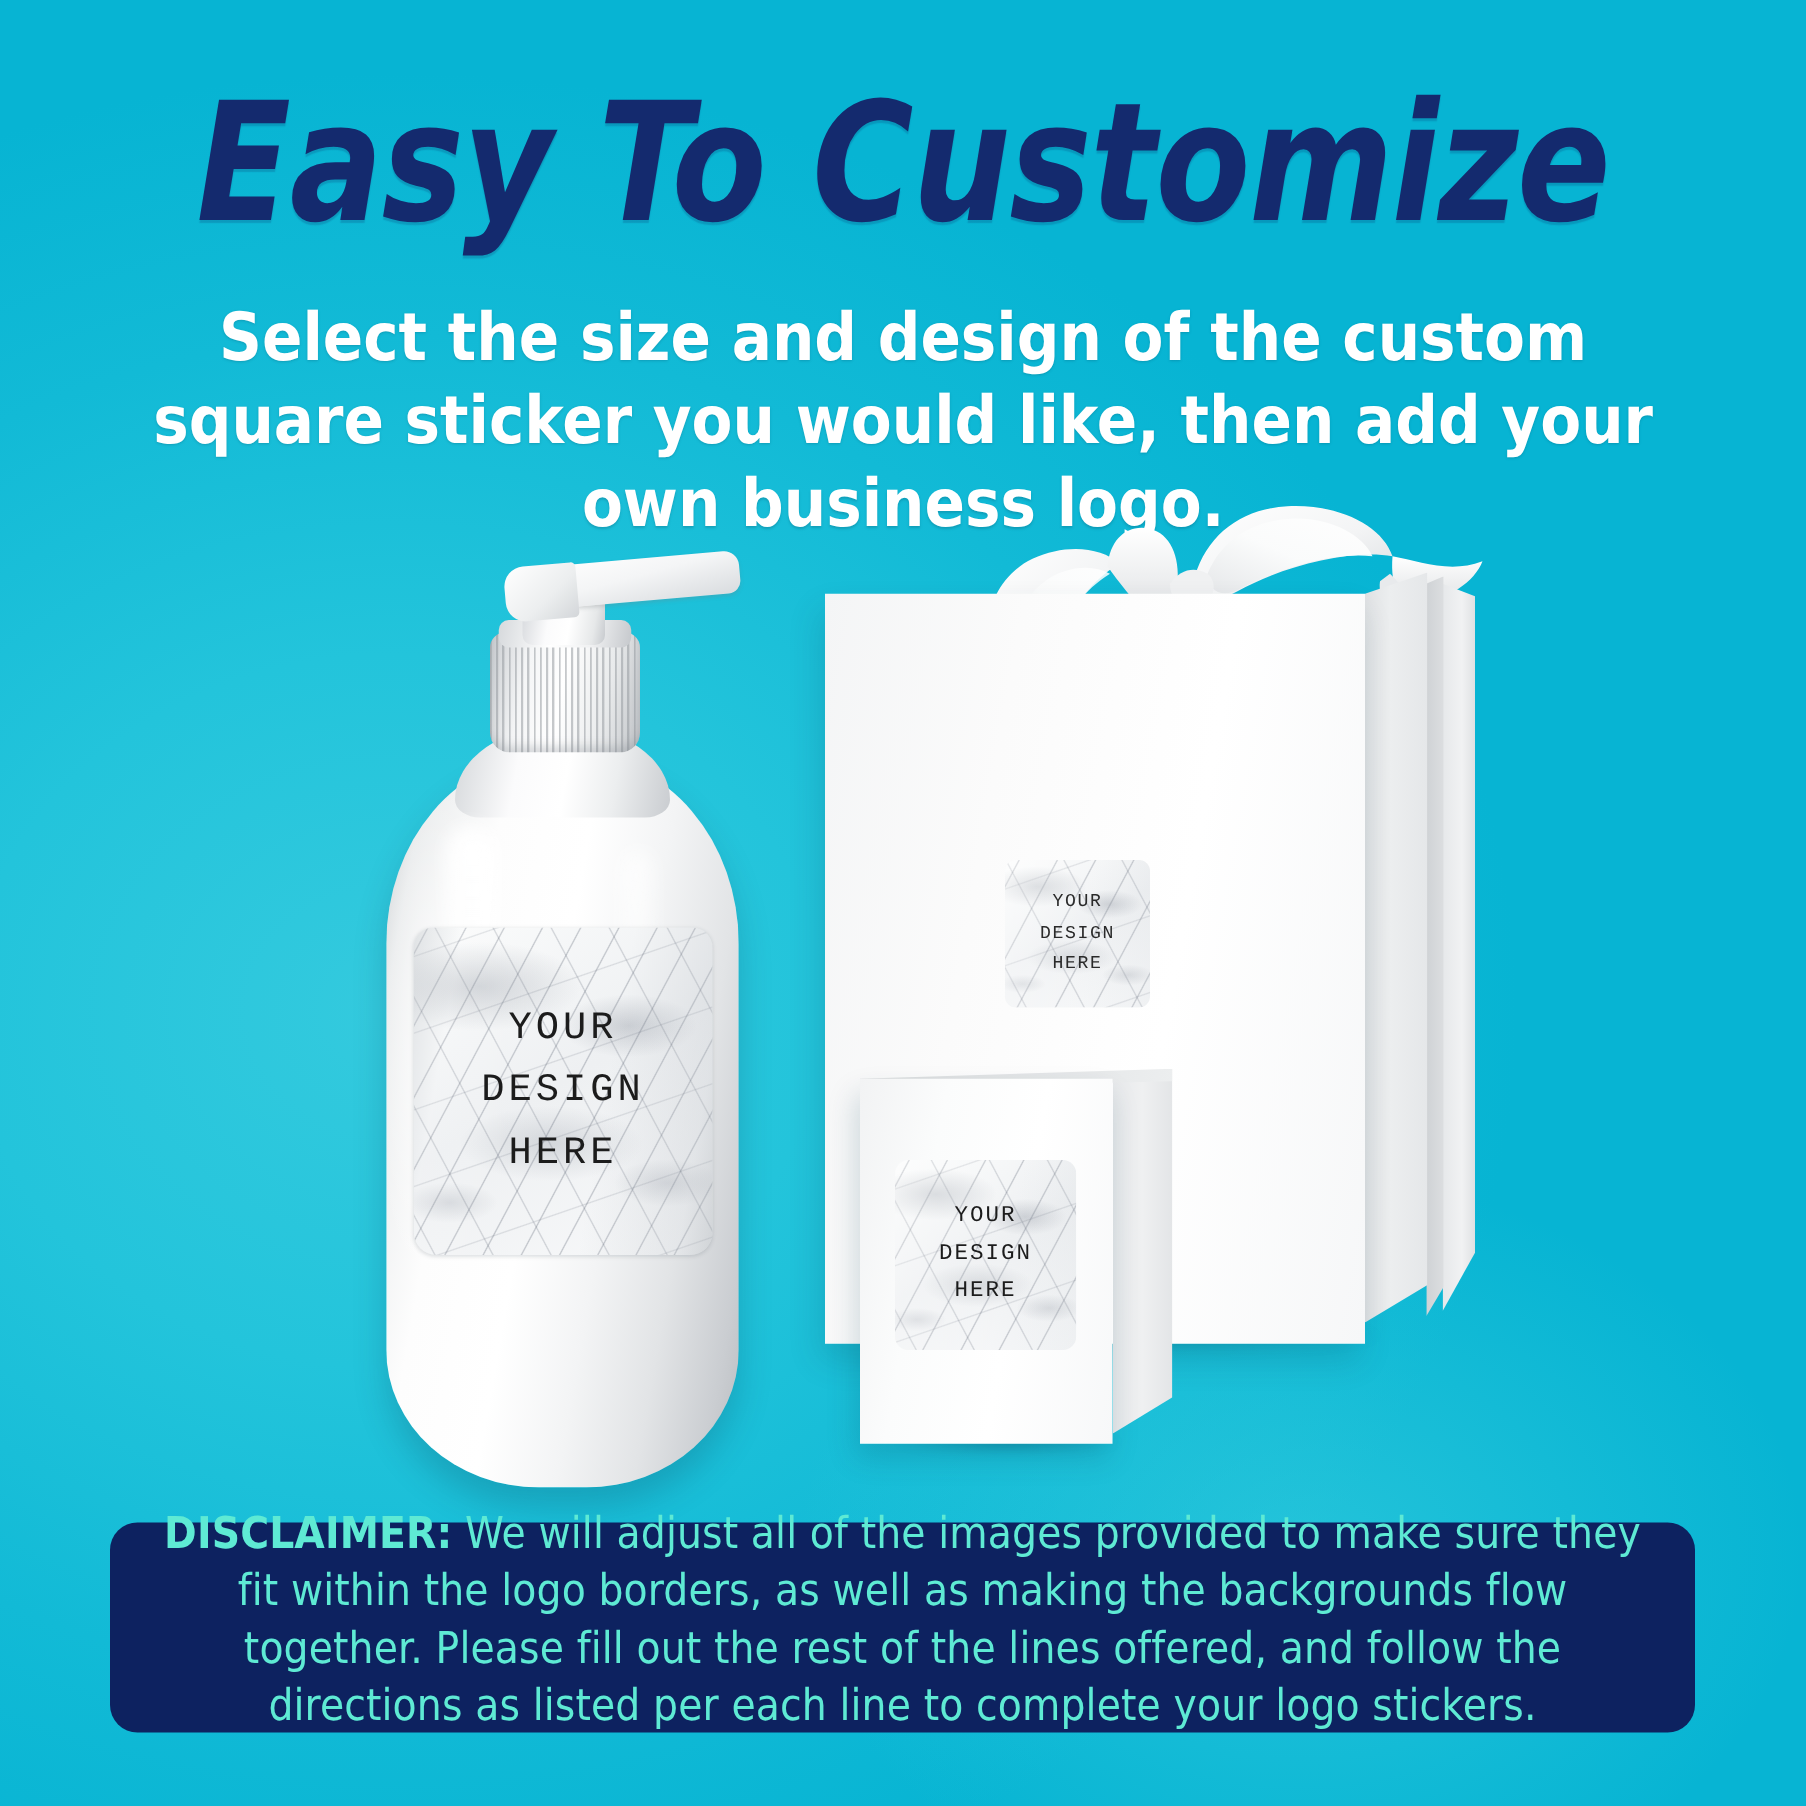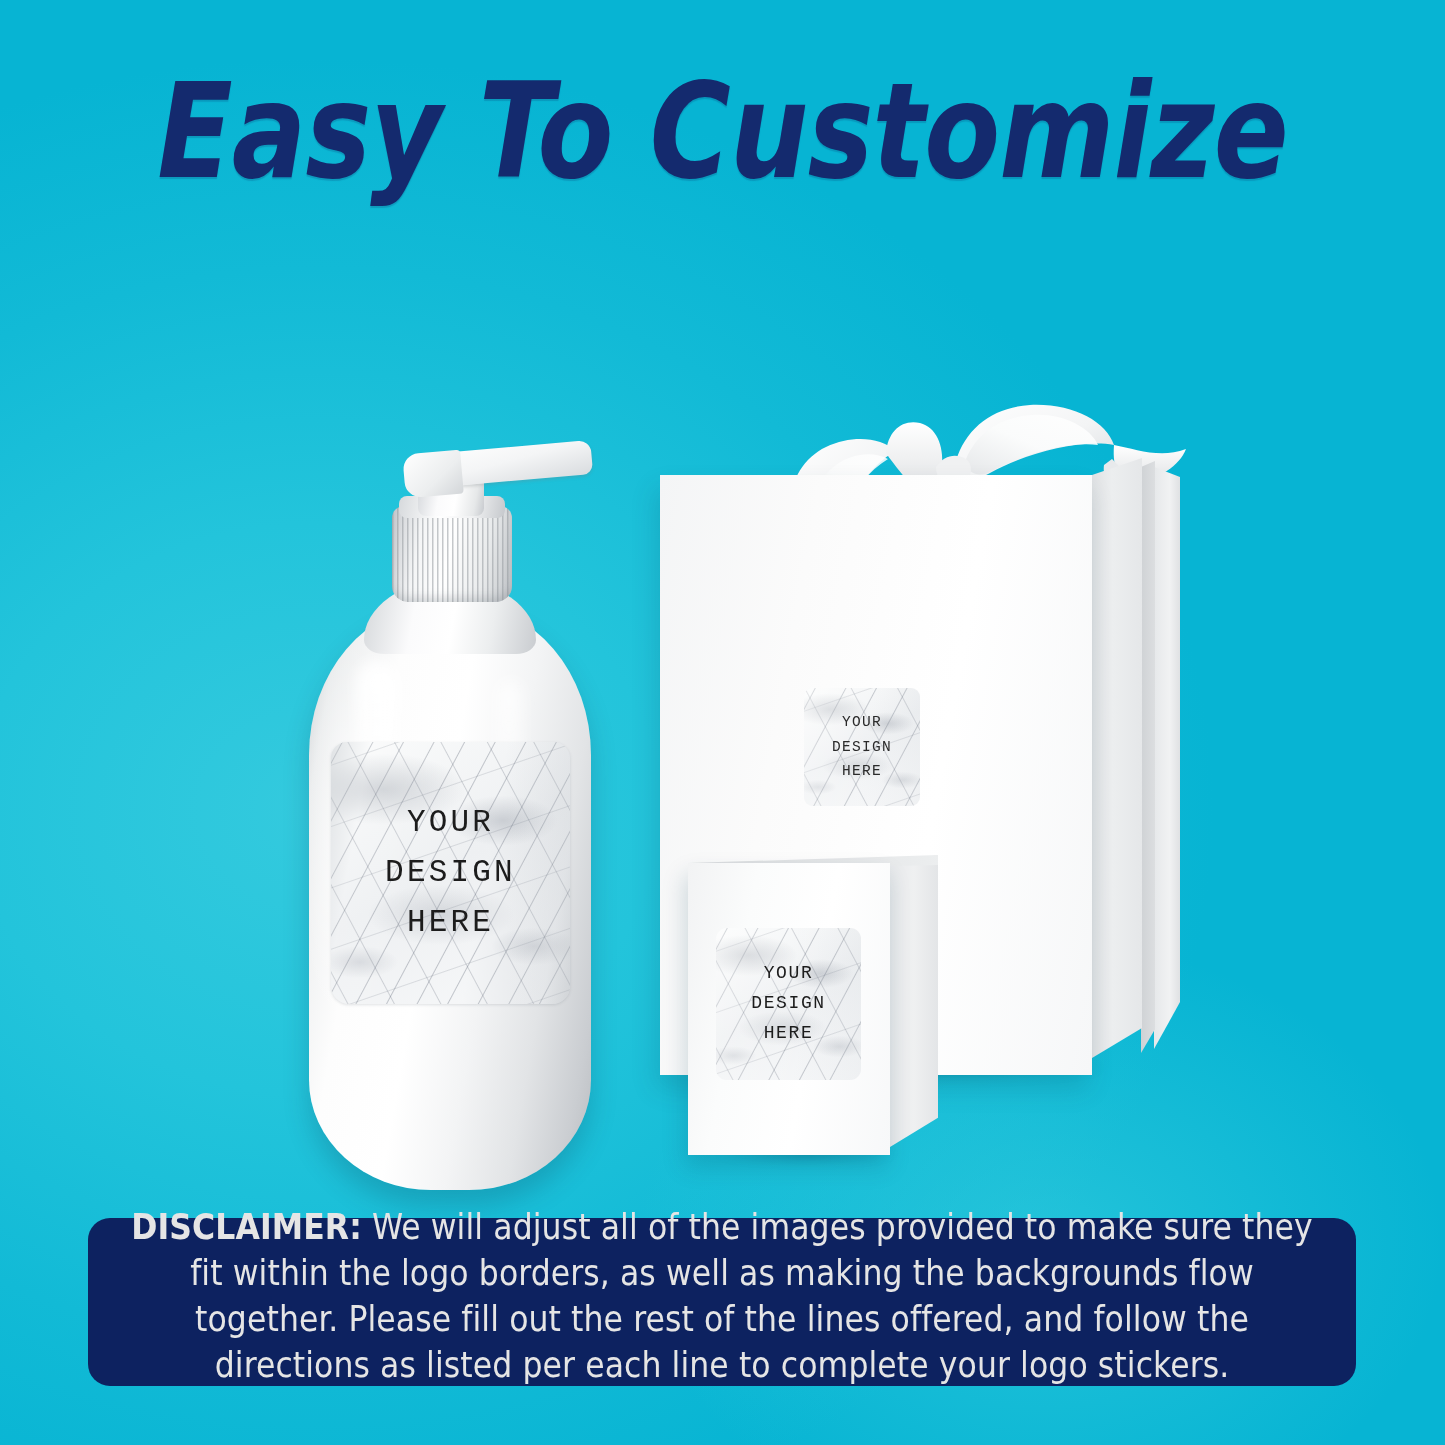--- a/index.html
+++ b/index.html
@@ -418,21 +418,21 @@
     height: 168px;
     background: #0d2260;
     border-radius: 22px;
     display: flex;
     align-items: center;
     justify-content: center;
     box-sizing: border-box;
     padding: 6px 36px 18px 36px;
   }
   .disclaimer-text {
-    color: #e5e5e5;
+    color: #5eead4;
     font-family: "Liberation Sans Narrow", "DejaVu Sans Condensed", "Liberation Sans", sans-serif;
     font-weight: 400;
     font-size: 35px;
     line-height: 1.32;
     text-align: center;
     letter-spacing: 0.1px;
   }
   .disclaimer-text b {
     font-weight: 700;
   }
@@ -440,20 +440,21 @@
 </head>
 <body>
 
 <div id="stage">
 
   <div class="bg-base"></div>
   <div class="bg-glow"></div>
 
   <div class="title">Easy To Customize</div>
 
+  <div class="subtitle">Select the size and design of the custom square sticker you would like, then add your own business logo.</div>
 
   <div class="bottle-wrap">
     <div class="bottle-body"></div>
     <div class="bottle-shoulder"></div>
     <div class="bottle-neck"></div>
     <div class="pump-collar"></div>
     <div class="pump-collar-top"></div>
     <div class="pump-shaft"></div>
     <div class="pump-head"></div>
     <div class="pump-head-lip"></div>

